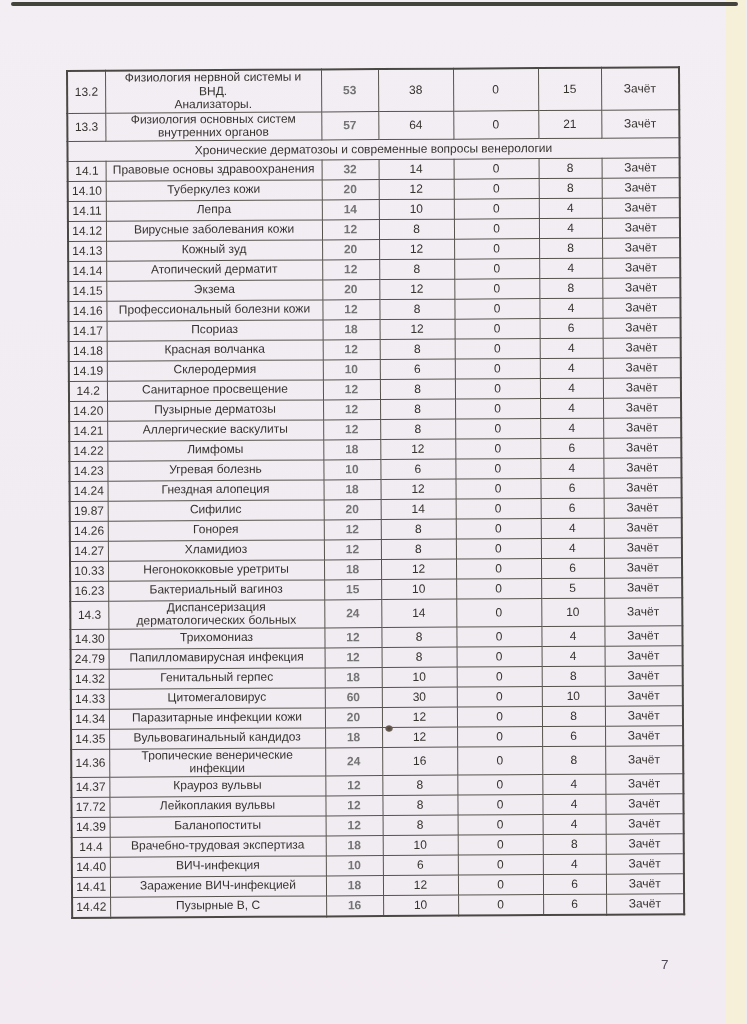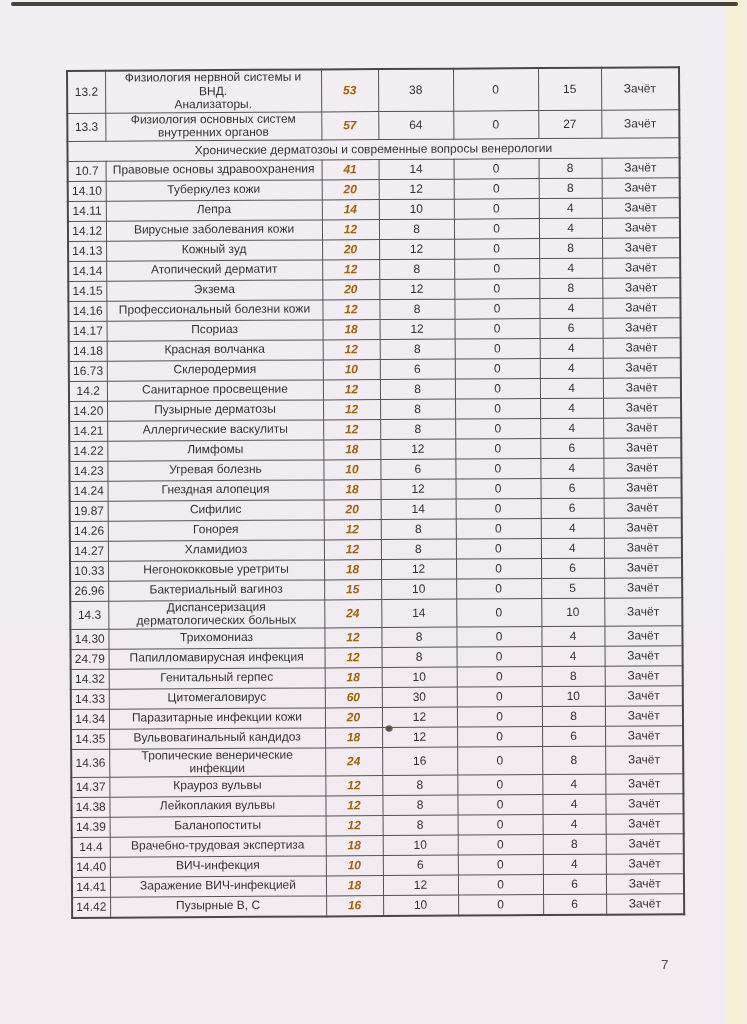--- a/index.html
+++ b/index.html
@@ -33,21 +33,21 @@
     font-size:12px; color:#35332e;
     padding:0 3px; height:19px;
     text-align:center; vertical-align:middle;
     overflow:hidden;
   }
   td.num-cell  { font-size:11.5px; padding:0 1px;margin-top:44px; }
   td.name-cell {
     text-align:left; white-space:pre-line; line-height:13.5px;
     padding:1px 2px 1px 4px;
   }
-  td.val-cell.bold { font-weight:bold; color:#a16207;font-style:italic; }
+  td.val-cell.bold { font-weight:bold; color:#737373; }
   td.credit-cell { font-size:12px; }
   td.section-cell {
     text-align:center; font-size:12.5px; height:20px; color:#34322d;
   }
   .smudge {
     position:absolute; left:315px; top:657px; width:8px; height:7px;
     border-radius:50%;
     background:radial-gradient(ellipse at center,#4a4038 0%,#6b5f55 55%,rgba(107,95,85,0) 78%);
   }
   .page-number {
@@ -85,30 +85,30 @@
           <td class="val-cell">15</td>
           <td class="credit-cell">Зачёт</td>
         </tr>
         <tr>
           <td class="num-cell">13.3</td>
           <td class="name-cell">Физиология основных систем
 внутренних органов</td>
           <td class="val-cell bold">57</td>
           <td class="val-cell">64</td>
           <td class="val-cell">0</td>
-          <td class="val-cell">27</td>
+          <td class="val-cell">21</td>
           <td class="credit-cell">Зачёт</td>
         </tr>
         <tr>
           <td colspan="7" class="section-cell">Хронические дерматозоы и современные вопросы венерологии</td>
         </tr>
         <tr>
-          <td class="num-cell">10.7</td>
+          <td class="num-cell">14.1</td>
           <td class="name-cell">Правовые основы здравоохранения</td>
-          <td class="val-cell bold">41</td>
+          <td class="val-cell bold">32</td>
           <td class="val-cell">14</td>
           <td class="val-cell">0</td>
           <td class="val-cell">8</td>
           <td class="credit-cell">Зачёт</td>
         </tr>
         <tr>
           <td class="num-cell">14.10</td>
           <td class="name-cell">Туберкулез кожи</td>
           <td class="val-cell bold">20</td>
           <td class="val-cell">12</td>
@@ -182,21 +182,21 @@
         <tr>
           <td class="num-cell">14.18</td>
           <td class="name-cell">Красная волчанка</td>
           <td class="val-cell bold">12</td>
           <td class="val-cell">8</td>
           <td class="val-cell">0</td>
           <td class="val-cell">4</td>
           <td class="credit-cell">Зачёт</td>
         </tr>
         <tr>
-          <td class="num-cell">16.73</td>
+          <td class="num-cell">14.19</td>
           <td class="name-cell">Склеродермия</td>
           <td class="val-cell bold">10</td>
           <td class="val-cell">6</td>
           <td class="val-cell">0</td>
           <td class="val-cell">4</td>
           <td class="credit-cell">Зачёт</td>
         </tr>
         <tr>
           <td class="num-cell">14.2</td>
           <td class="name-cell">Санитарное просвещение</td>
@@ -281,21 +281,21 @@
         <tr>
           <td class="num-cell">10.33</td>
           <td class="name-cell">Негонококковые уретриты</td>
           <td class="val-cell bold">18</td>
           <td class="val-cell">12</td>
           <td class="val-cell">0</td>
           <td class="val-cell">6</td>
           <td class="credit-cell">Зачёт</td>
         </tr>
         <tr>
-          <td class="num-cell">26.96</td>
+          <td class="num-cell">16.23</td>
           <td class="name-cell">Бактериальный вагиноз</td>
           <td class="val-cell bold">15</td>
           <td class="val-cell">10</td>
           <td class="val-cell">0</td>
           <td class="val-cell">5</td>
           <td class="credit-cell">Зачёт</td>
         </tr>
         <tr>
           <td class="num-cell">14.3</td>
           <td class="name-cell">Диспансеризация
@@ -373,21 +373,21 @@
         <tr>
           <td class="num-cell">14.37</td>
           <td class="name-cell">Крауроз вульвы</td>
           <td class="val-cell bold">12</td>
           <td class="val-cell">8</td>
           <td class="val-cell">0</td>
           <td class="val-cell">4</td>
           <td class="credit-cell">Зачёт</td>
         </tr>
         <tr>
-          <td class="num-cell">14.38</td>
+          <td class="num-cell">17.72</td>
           <td class="name-cell">Лейкоплакия вульвы</td>
           <td class="val-cell bold">12</td>
           <td class="val-cell">8</td>
           <td class="val-cell">0</td>
           <td class="val-cell">4</td>
           <td class="credit-cell">Зачёт</td>
         </tr>
         <tr>
           <td class="num-cell">14.39</td>
           <td class="name-cell">Баланопоститы</td>

